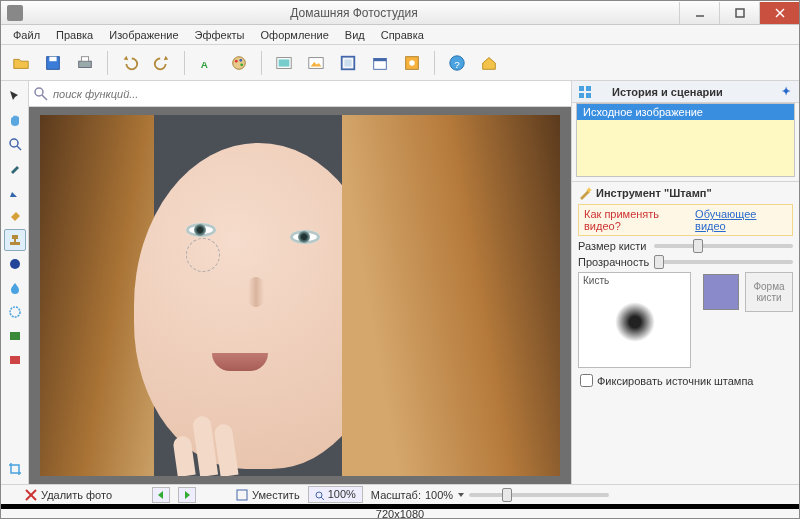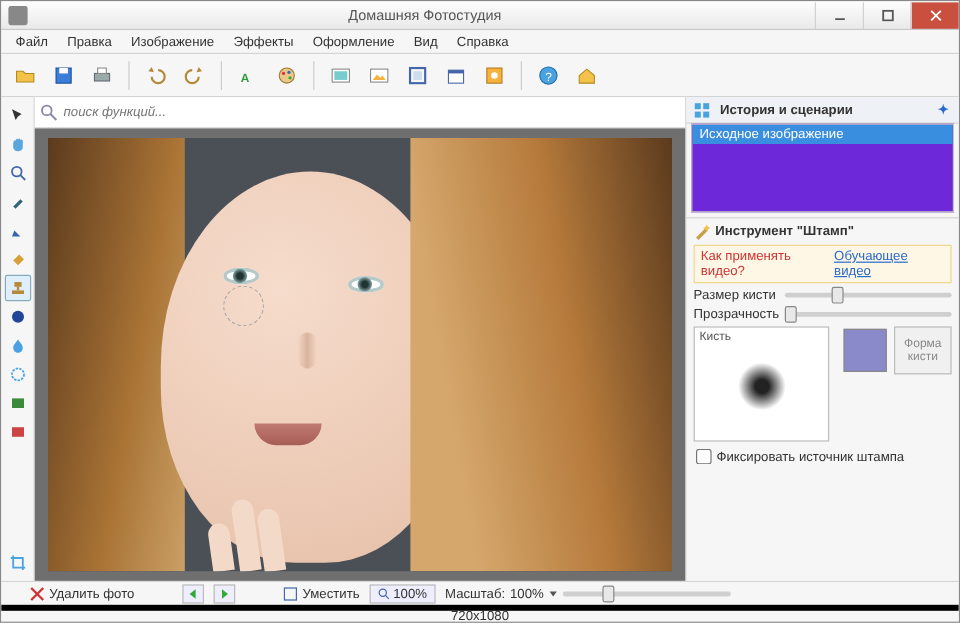--- a/index.html
+++ b/index.html
@@ -46,21 +46,21 @@
 .hand.n2{left:30%;height:60px}
 .hand.n3{left:34%;height:52px}
 .stampcircle{position:absolute;left:28%;top:34%;width:34px;height:34px;border:1px dashed #aaa;border-radius:50%}
 
 .right{width:228px;background:#f6f6f6;border-left:1px solid #d4d4d4;display:flex;flex-direction:column}
 .panelhdr{height:22px;display:flex;align-items:center;padding:0 6px;font-weight:bold;color:#3a5a8a;border-bottom:1px solid #d4d4d4;background:#eef2f6}
 .panelhdr .plus{margin-left:auto;width:14px;height:14px;display:flex;align-items:center;justify-content:center;color:#2a6acb;cursor:pointer;font-weight:bold}
 .tabs{display:flex;height:22px;margin-top:2px}
 .tabs .tab{padding:3px 10px;border:1px solid #c4c4c4;background:#f0f0f0;border-bottom:none;cursor:pointer;margin-right:-1px}
 .tabs .tab.active{background:#fff}
-.histbox{border:1px solid #c4c4c4;background:#6d28d9;margin:0 4px 4px;height:74px;overflow:auto}
+.histbox{border:1px solid #c4c4c4;background:#fef9c3;margin:0 4px 4px;height:74px;overflow:auto}
 .histitem{background:#3a8ee0;color:#fff;padding:2px 6px}
 .toolpanel{border-top:1px solid #d4d4d4;padding:4px 6px 6px;display:flex;flex-direction:column;gap:4px;flex:1;overflow:hidden}
 .tphdr{font-weight:bold;color:#3a5a8a;display:flex;align-items:center;gap:4px}
 .tip{background:#fef7e6;border:1px solid #f0d68a;padding:3px 5px;display:flex;justify-content:space-between;align-items:center}
 .tip a{color:#2a6acb;text-decoration:underline;cursor:pointer}
 .row{display:flex;align-items:center;gap:6px}
 .row label{width:70px}
 .row input[type=range]{flex:1}
 .brushgrp{display:flex;gap:12px;align-items:flex-start}
 .brushbox{border:1px solid #bbb;background:#fff;width:120px;height:96px;position:relative}
@@ -308,21 +308,21 @@
   </div>
 
   <div class="right">
     <div class="panelhdr">
       <svg width="14" height="14" viewBox="0 0 14 14">
           <rect x="1" y="1" width="5" height="5" fill="#4aa3e0"></rect>
           <rect x="8" y="1" width="5" height="5" fill="#4aa3e0"></rect>
           <rect x="1" y="8" width="5" height="5" fill="#4aa3e0"></rect>
           <rect x="8" y="8" width="5" height="5" fill="#4aa3e0"></rect>
         </svg>
-      <span style="margin-left:8px">История и сценарии</span>
+      <span style="margin-left:20px">История и сценарии</span>
       <span class="plus">✦</span>
     </div>
     <div class="histbox">
       <div class="histitem">Исходное изображение</div>
     </div>
 
     <div class="toolpanel">
       <div class="tphdr">
         <svg width="14" height="14" viewBox="0 0 14 14">
             <path d="M2 12L10 4l2 2-8 8z" fill="#c9a04a"></path>

